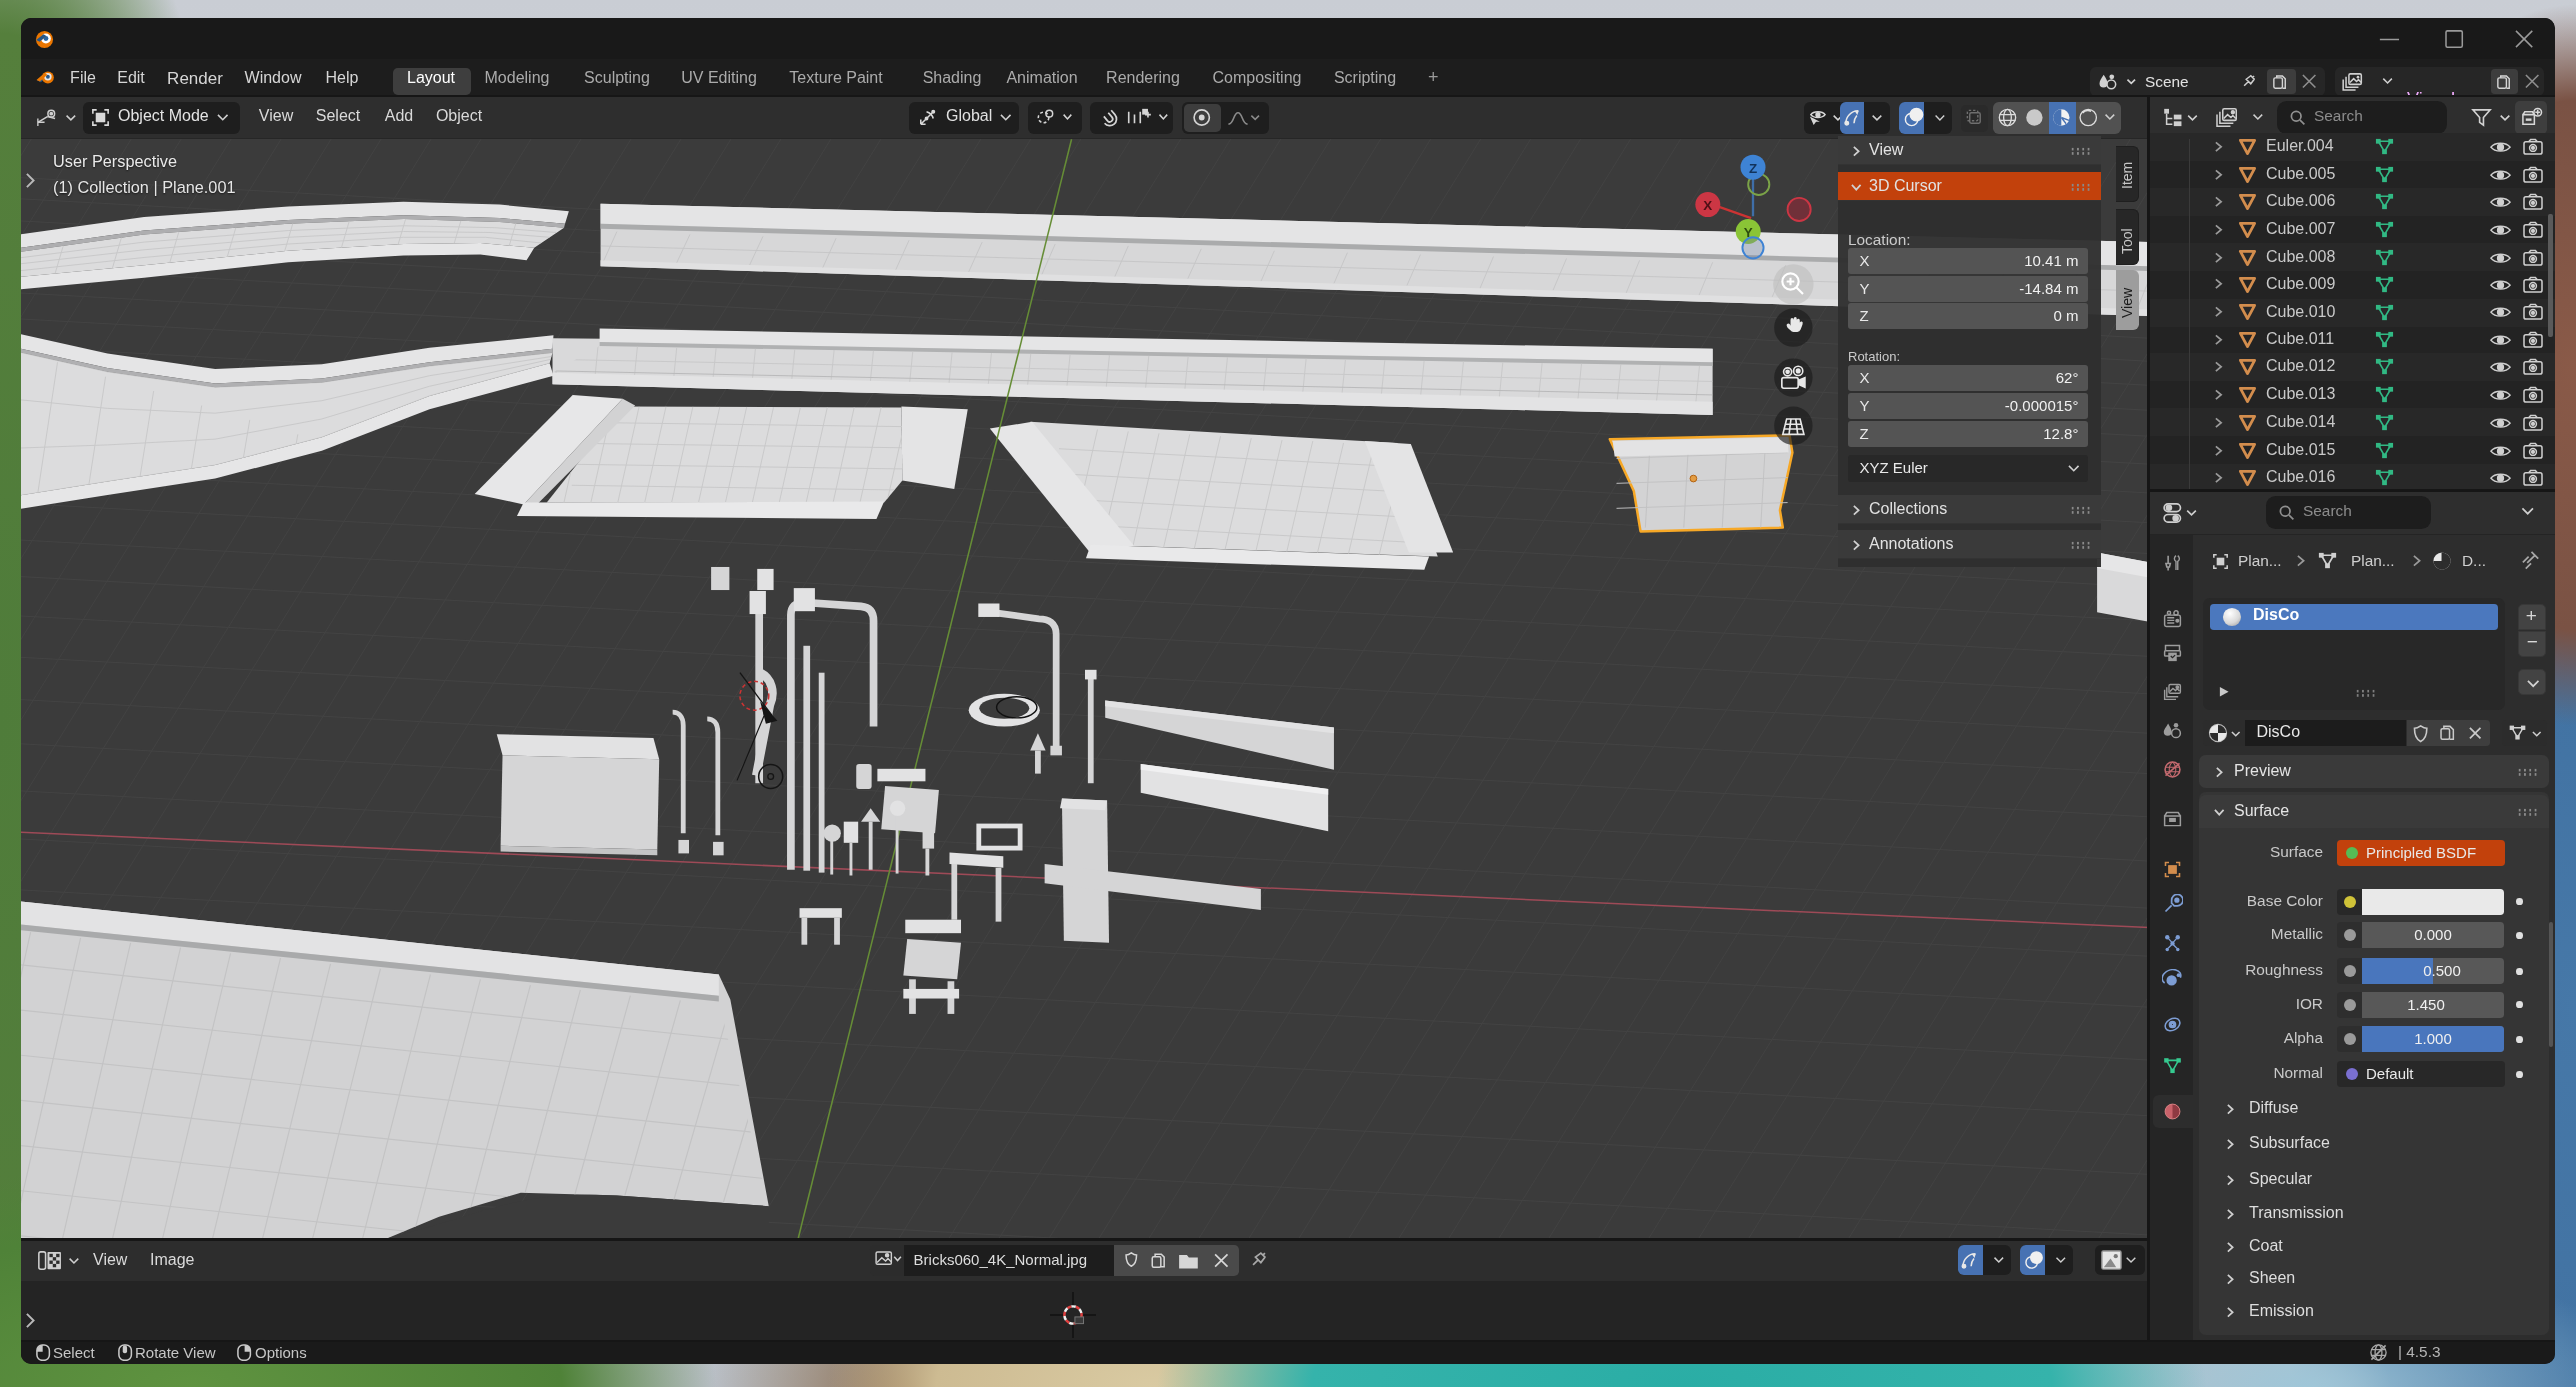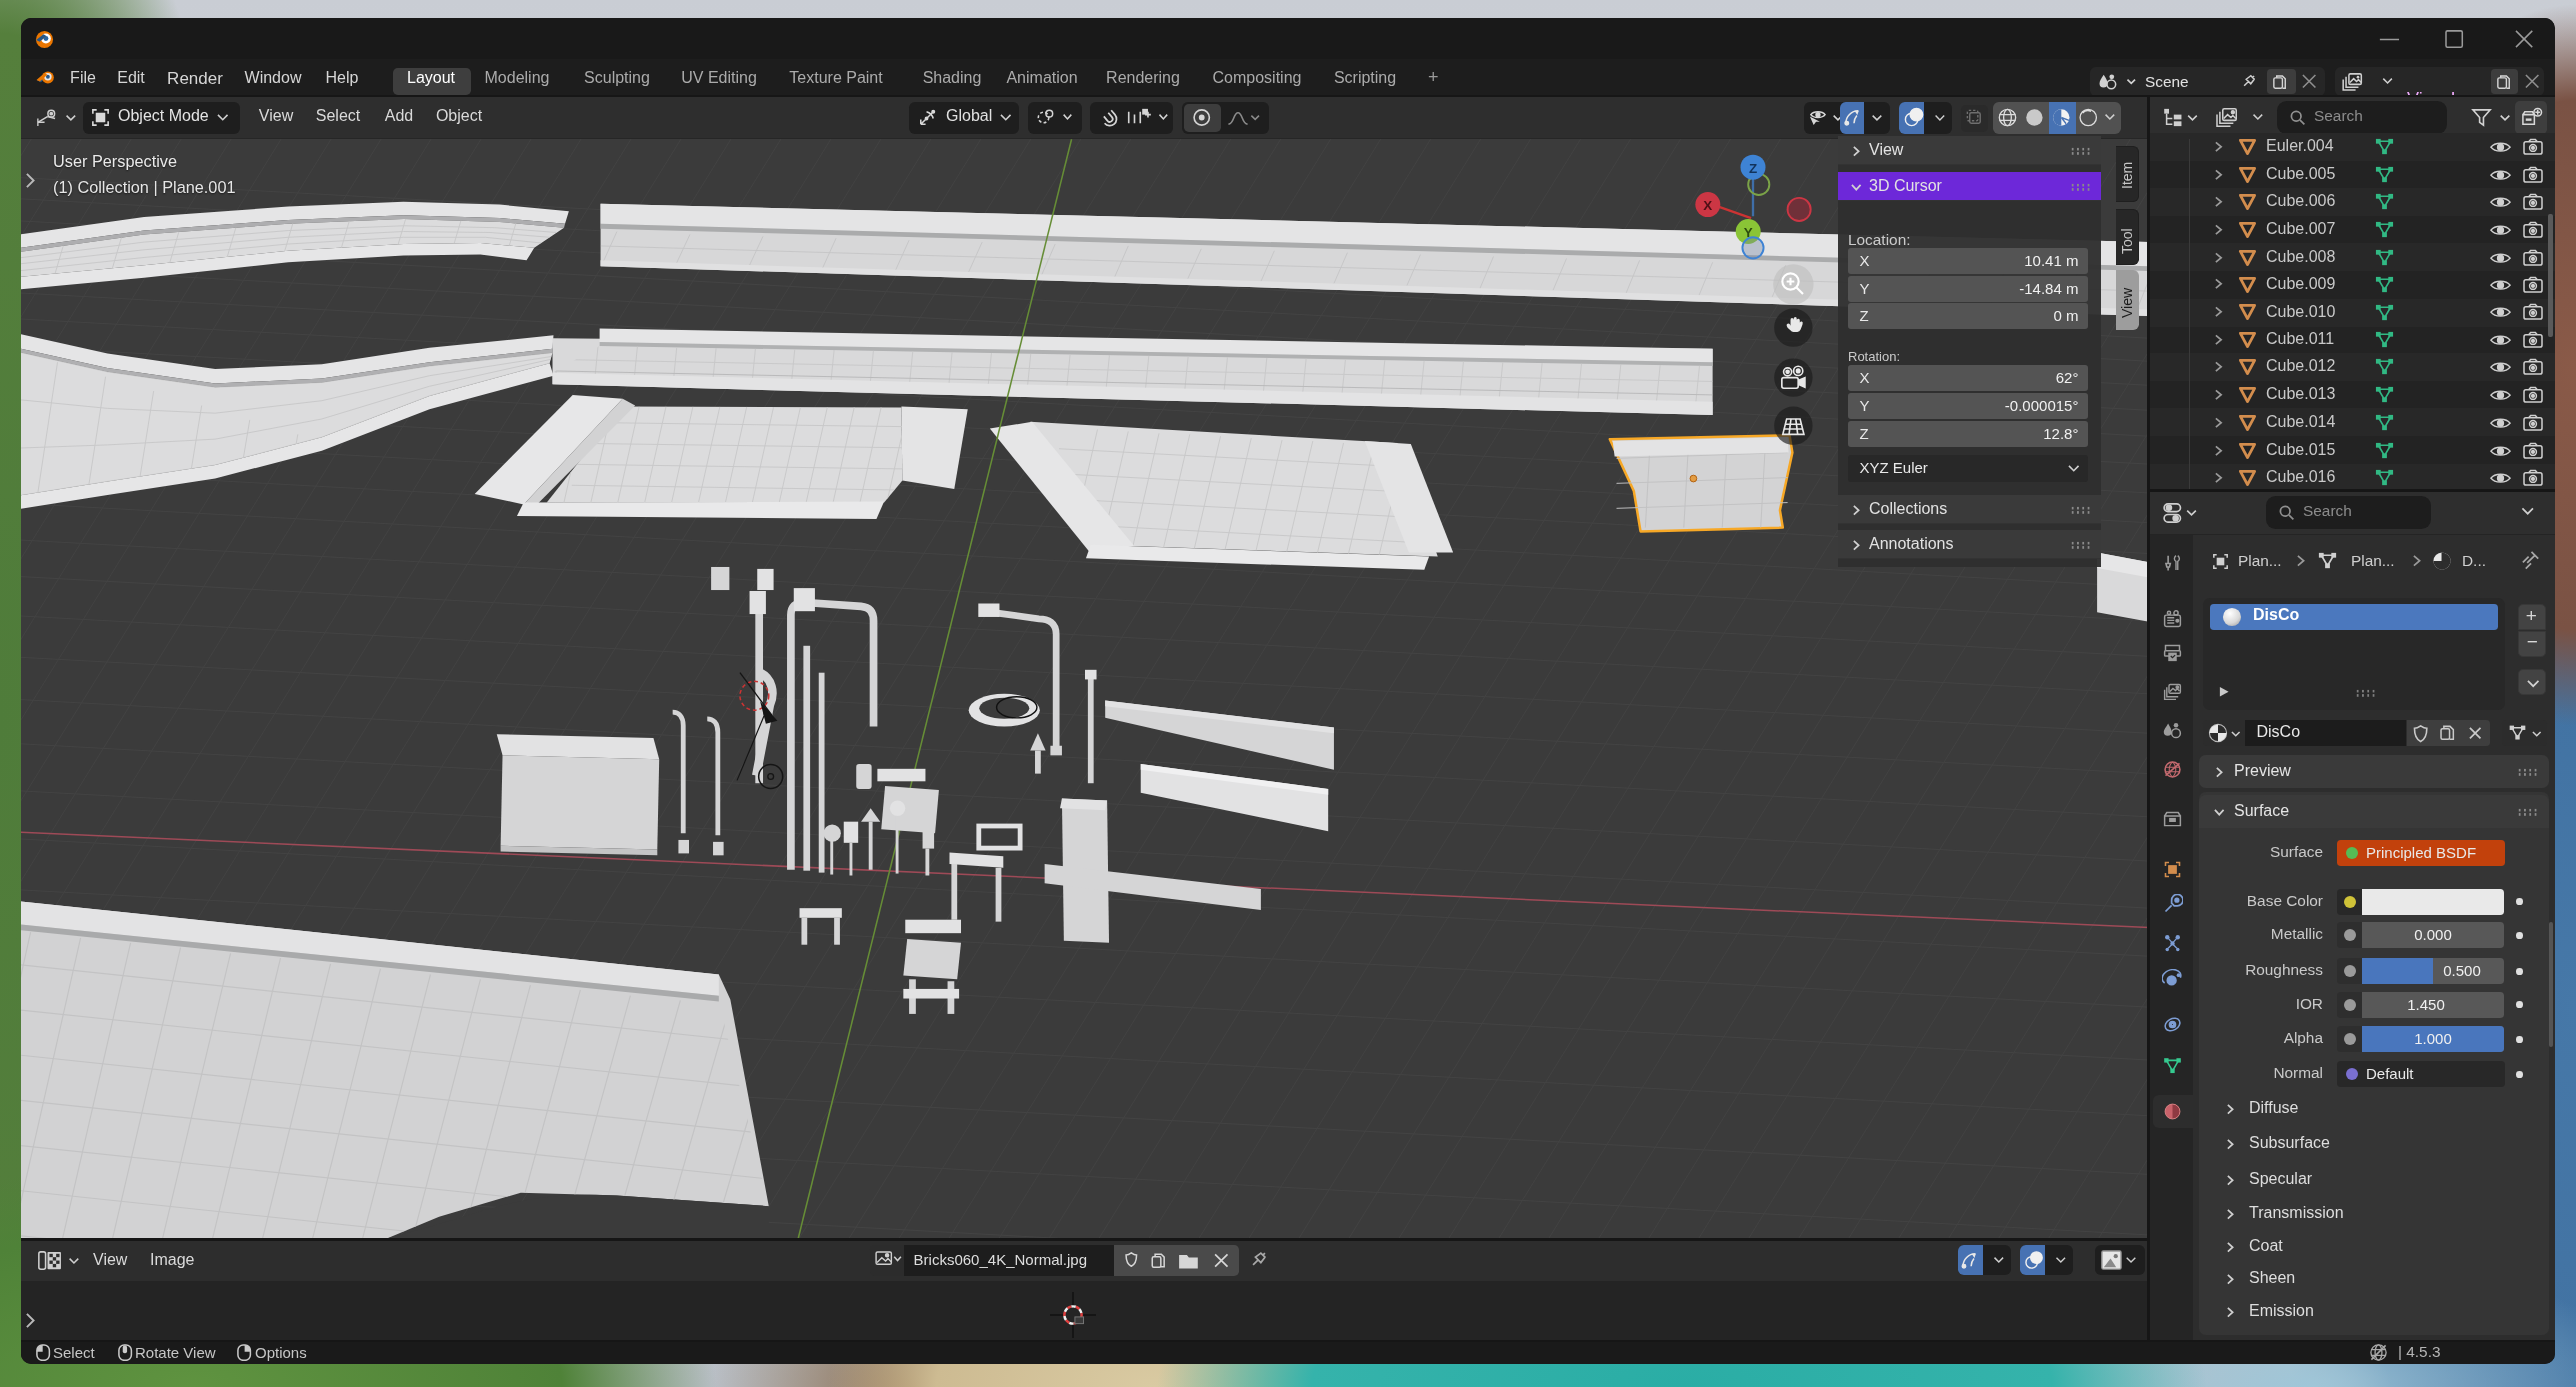--- a/index.html
+++ b/index.html
@@ -642,21 +642,21 @@
     </svg>
 <div class="abs" style="left:1817px;top:118px;width:263px;height:431px;background:rgba(47,47,47,0.96);"></div>
 <div class="abs" style="left:1817px;top:118px;width:263px;height:29px;background:#3a3a3a;border-bottom:1px solid #333;position:absolute;">
       <svg class="abs" style="left:11.5px;top:8.7px;" width="12.5" height="12.5" viewBox="0 0 13 13" fill="none" stroke="#d0d0d0" stroke-width="1.8">
         <path d="M4 2 l5 4.5 l-5 4.5"></path>
       </svg>
       <div class="txt" style="left:31px;top:4.8px;font-size:16px;color:#e2e2e2;">View</div>
       <div class="abs" style="right:9.6px;top:10.6px;width:21px;height:8.7px;background-image:radial-gradient(circle,#8a8a8a 1.1px,transparent 1.2px);background-size:5.3px 4.3px;"></div>
     </div>
 <div class="abs" style="left:1817px;top:148px;width:263px;height:5.8px;background:#2f2f2f;"></div>
-<div class="abs" style="left:1817px;top:154px;width:263px;height:29px;background:#6d28d9;border-bottom:1px solid #333;position:absolute;">
+<div class="abs" style="left:1817px;top:154px;width:263px;height:29px;background:#c2410c;border-bottom:1px solid #333;position:absolute;">
       <svg class="abs" style="left:11.5px;top:8.7px;" width="12.5" height="12.5" viewBox="0 0 13 13" fill="none" stroke="#d0d0d0" stroke-width="1.8">
         <path d="M2 4 l4.5 5 l4.5 -5"></path>
       </svg>
       <div class="txt" style="left:31px;top:4.8px;font-size:16px;color:#e2e2e2;">3D Cursor</div>
       <div class="abs" style="right:9.6px;top:10.6px;width:21px;height:8.7px;background-image:radial-gradient(circle,#8a8a8a 1.1px,transparent 1.2px);background-size:5.3px 4.3px;"></div>
     </div>
 <div class="txt" style="left:1827px;top:213px;font-size:15.4px;color:#cbcbcb;">Location:</div>
 <div class="abs" style="left:1827px;top:230px;width:240px;height:26px;background:#545454;border-radius:2.9px;position:absolute;">
       <div class="txt" style="left:11.5px;top:3.8px;font-size:15px;color:#e9e9e9;">X</div>
       <div class="txt" style="right:9.6px;top:3.8px;font-size:15px;color:#f1f1f1;">10.41 m</div>
@@ -1310,21 +1310,21 @@
 <div class="abs" style="left:2341px;top:904px;width:142px;height:26px;background:#585858;border-radius:0 3.8px 3.8px 0;overflow:hidden;">
       <div class="txt" style="left:0;top:3.8px;width:142px;text-align:center;font-size:15px;color:#f0f0f0;">0.000</div>
     </div>
 <div class="abs" style="left:2495px;top:914px;width:6.7px;height:6.7px;border-radius:50%;background:#e0e0e0;"></div>
 <div class="txt" style="right:232px;top:943px;font-size:15.4px;color:#c9c9c9;">Roughness</div>
 <div class="abs" style="left:2316px;top:940px;width:26px;height:26px;background:#2e2e2e;border-radius:3.8px 0 0 3.8px;">
       <div class="abs" style="left:6.7px;top:6.7px;width:12.5px;height:12.5px;border-radius:50%;background:#9a9a9a;"></div>
     </div>
 <div class="abs" style="left:2341px;top:940px;width:142px;height:26px;background:#585858;border-radius:0 3.8px 3.8px 0;overflow:hidden;">
       <div class="abs" style="left:0;top:0;width:71px;height:26px;background:#4976bd;"></div>
-      <div class="txt" style="left:0;top:3.8px;width:160px;text-align:center;font-size:15px;color:#f0f0f0;margin-left:20px;">0.500</div>
+      <div class="txt" style="left:0;top:3.8px;width:160px;text-align:center;font-size:15px;color:#f0f0f0;">0.500</div>
     </div>
 <div class="abs" style="left:2495px;top:950px;width:6.7px;height:6.7px;border-radius:50%;background:#e0e0e0;"></div>
 <div class="txt" style="right:232px;top:977px;font-size:15.4px;color:#c9c9c9;">IOR</div>
 <div class="abs" style="left:2316px;top:974px;width:26px;height:26px;background:#2e2e2e;border-radius:3.8px 0 0 3.8px;">
       <div class="abs" style="left:6.7px;top:6.7px;width:12.5px;height:12.5px;border-radius:50%;background:#9a9a9a;"></div>
     </div>
 <div class="abs" style="left:2341px;top:974px;width:142px;height:26px;background:#585858;border-radius:0 3.8px 3.8px 0;overflow:hidden;">
       <div class="txt" style="left:0;top:3.8px;width:128px;text-align:center;font-size:15px;color:#f0f0f0;">1.450</div>
     </div>
 <div class="abs" style="left:2495px;top:983px;width:6.7px;height:6.7px;border-radius:50%;background:#e0e0e0;"></div>

